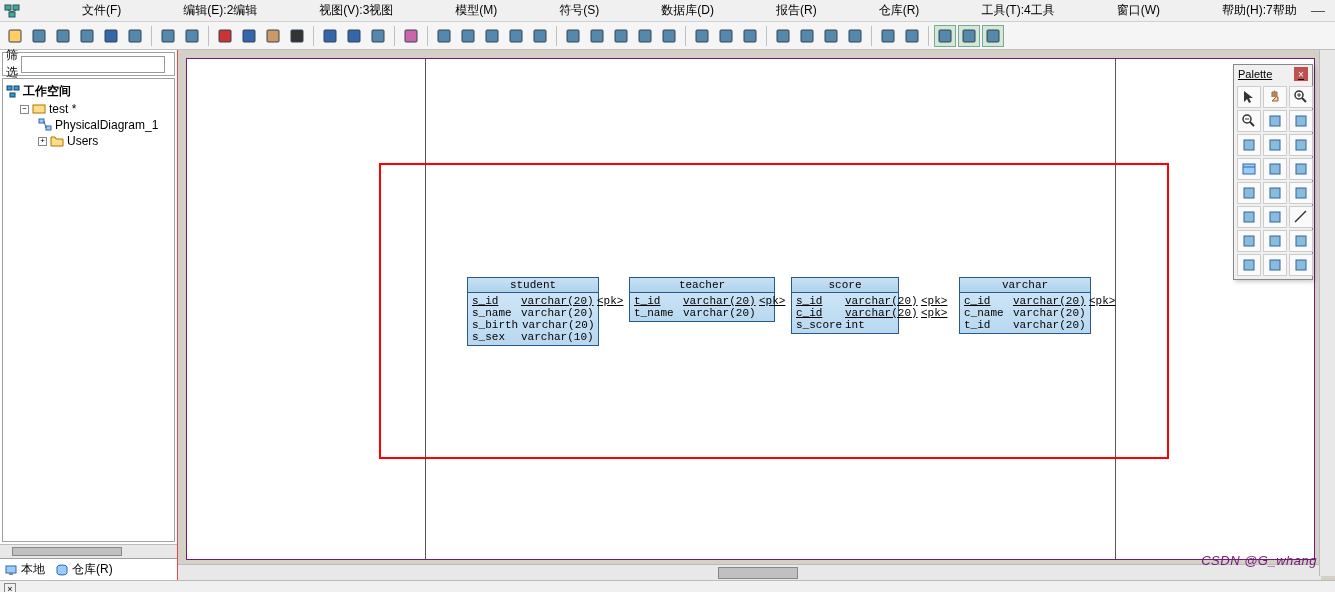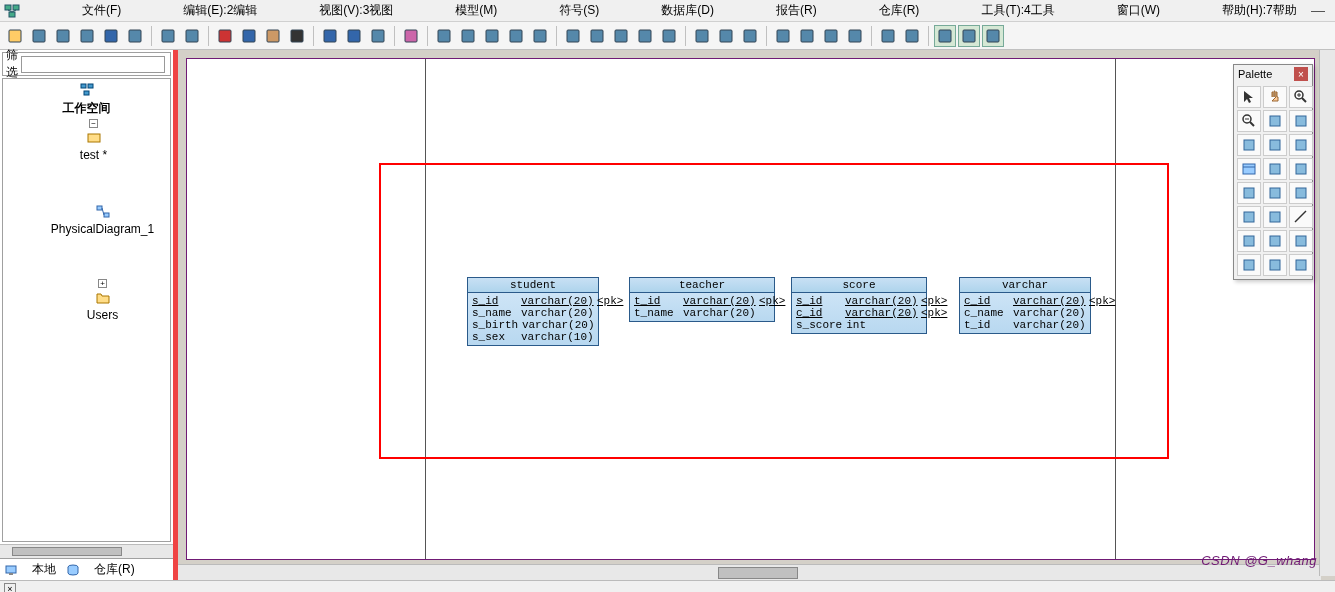--- a/index.html
+++ b/index.html
@@ -14,61 +14,61 @@
 
 
 .toolbar { height: 28px; background: #f5f5f5; border-bottom: 1px solid #c0c0c0; display: flex; align-items: center; padding: 0 4px; gap: 2px; }
 .toolbar .tb-btn { width: 22px; height: 22px; display: flex; align-items: center; justify-content: center; border: 1px solid transparent; cursor: default; }
 .toolbar .sep { width: 1px; height: 20px; background: #c0c0c0; margin: 0 3px; }
 .tb-icon { width: 16px; height: 16px; }
 .toolbar .tb-btn.active { border: 1px solid #7a9; background: #d5e8d5; }
 
 
 .main { display: flex; height: 530px; }
-.sidebar-left { width: 178px; border-right: 5px solid #ef4444; display: flex; flex-direction: column; background: #fff; }
+.sidebar-left { width: 178px; border-right: 1px solid #ef4444; display: flex; flex-direction: column; background: #fff; }
 .content { flex: 1; position: relative; background: #d4d0c8; overflow: hidden; }
 .palette { position: absolute; right: 22px; top: 64px; width: 80px; background: #f0f0f0; border: 1px solid #888; box-shadow: 2px 2px 4px rgba(0,0,0,0.2); }
 
 
 .filter-bar { height: 24px; border: 1px solid #a0a0a0; margin: 2px; display: flex; align-items: center; padding: 0 3px; gap: 3px; }
 .filter-input { flex: 1; border: 1px solid #999; height: 17px; font-size: 11px; }
 .filter-btn { width: 16px; height: 16px; cursor: default; }
 
 
 .tree { flex: 1; border: 1px solid #a0a0a0; margin: 0 2px 2px 2px; padding: 3px; font-size: 12px; overflow: auto; }
-.tree-node { display: flex; align-items: center; gap: 3px; padding: 1px 0; white-space: nowrap; flex-direction: column; }
+.tree-node { display: flex; align-items: center; gap: 3px; padding: 1px 0; white-space: nowrap; }
 .tree-node.l1 { padding-left: 0; font-weight: bold; }
 .tree-node.l2 { padding-left: 14px; }
-.tree-node.l3 { padding-left: 32px; margin-top: 41px; }
+.tree-node.l3 { padding-left: 32px; }
 .tree-expander { width: 9px; height: 9px; border: 1px solid #888; display: inline-flex; align-items: center; justify-content: center; font-size: 8px; line-height: 1; cursor: default; background:#fff; }
 .tree-icon { width: 14px; height: 14px; }
 
 
 .bottom-tabs { height: 22px; border-top: 1px solid #a0a0a0; display: flex; align-items: center; padding: 0 4px; gap: 10px; }
-.bottom-tabs .tab { display: flex; align-items: center; gap: 14px; cursor: default; }
+.bottom-tabs .tab { display: flex; align-items: center; gap: 3px; cursor: default; }
 
 
 .canvas-outer { position: absolute; left: 8px; top: 8px; right: 20px; bottom: 20px; background: #fff; border: 1px solid #701a75; }
 .page-margin-v { position: absolute; top: 0; bottom: 0; width: 1px; background: #555; }
 .page-margin-v.left { left: 238px; }
 .page-margin-v.right { left: 928px; }
 .red-box { position: absolute; left: 192px; top: 104px; width: 790px; height: 296px; border: 2px solid red; }
 
 
 .entity { position: absolute; border: 1px solid #2a5a8a; background: linear-gradient(#d4e8f8,#b8d8f0); font-family: "Courier New", monospace; font-size: 11px; }
 .entity-title { text-align: center; border-bottom: 1px solid #2a5a8a; padding: 1px 4px; background: linear-gradient(#c8e0f4,#aed4ec); }
 .entity-body { padding: 2px 4px; }
 .entity-row { display: flex; gap: 4px; white-space: nowrap; }
 .entity-row .col-name { min-width: 45px; }
 .entity-row .col-type { min-width: 72px; }
 .entity-row.pk { text-decoration: underline; }
 .pk-tag { }
 
 
-.palette-title { display: flex; align-items: center; justify-content: space-between; padding: 2px 4px; font-size: 11px; }
+.palette-title { display: flex; align-items: center; justify-content: space-between; padding: 2px 4px; font-size: 11px; text-decoration: underline; }
 .palette-title .close { background: #c0504d; color: #fff; width: 14px; height: 14px; display: flex; align-items: center; justify-content: center; font-size: 10px; cursor: default; }
 .palette-grid { display: grid; grid-template-columns: repeat(3, 24px); gap: 2px; padding: 3px; }
 .palette-grid .p-btn { width: 24px; height: 22px; border: 1px solid #ccc; background: #fafafa; display: flex; align-items: center; justify-content: center; cursor: default; }
 
 
 .hscroll { position: absolute; left: 0; right: 14px; bottom: 0; height: 16px; background: #e8e8e8; border-top: 1px solid #bbb; }
 .hscroll-thumb { position: absolute; left: 540px; top: 2px; width: 80px; height: 12px; background: #c0c0c0; border: 1px solid #888; }
 .vscroll-r { position: absolute; right: 0; top: 50px; width: 16px; bottom: 16px; background: #e8e8e8; border-left: 1px solid #bbb; }
 
 
@@ -416,21 +416,21 @@
                 <span class="col-name">t_id</span>
                 <span class="col-type">varchar(20)</span>
                 <span class="pk-tag">&lt;pk&gt;</span>
               </div>
               <div class="entity-row">
                 <span class="col-name">t_name</span>
                 <span class="col-type">varchar(20)</span>
               </div>
             </div>
           </div>
-          <div class="entity" style="left: 604px; top: 218px; width: 136px;">
+          <div class="entity" style="left: 604px; top: 218px; width: 108px;">
             <div class="entity-title">score</div>
             <div class="entity-body">
               <div class="entity-row pk">
                 <span class="col-name">s_id</span>
                 <span class="col-type">varchar(20)</span>
                 <span class="pk-tag">&lt;pk&gt;</span>
               </div>
               <div class="entity-row pk">
                 <span class="col-name">c_id</span>
                 <span class="col-type">varchar(20)</span>

